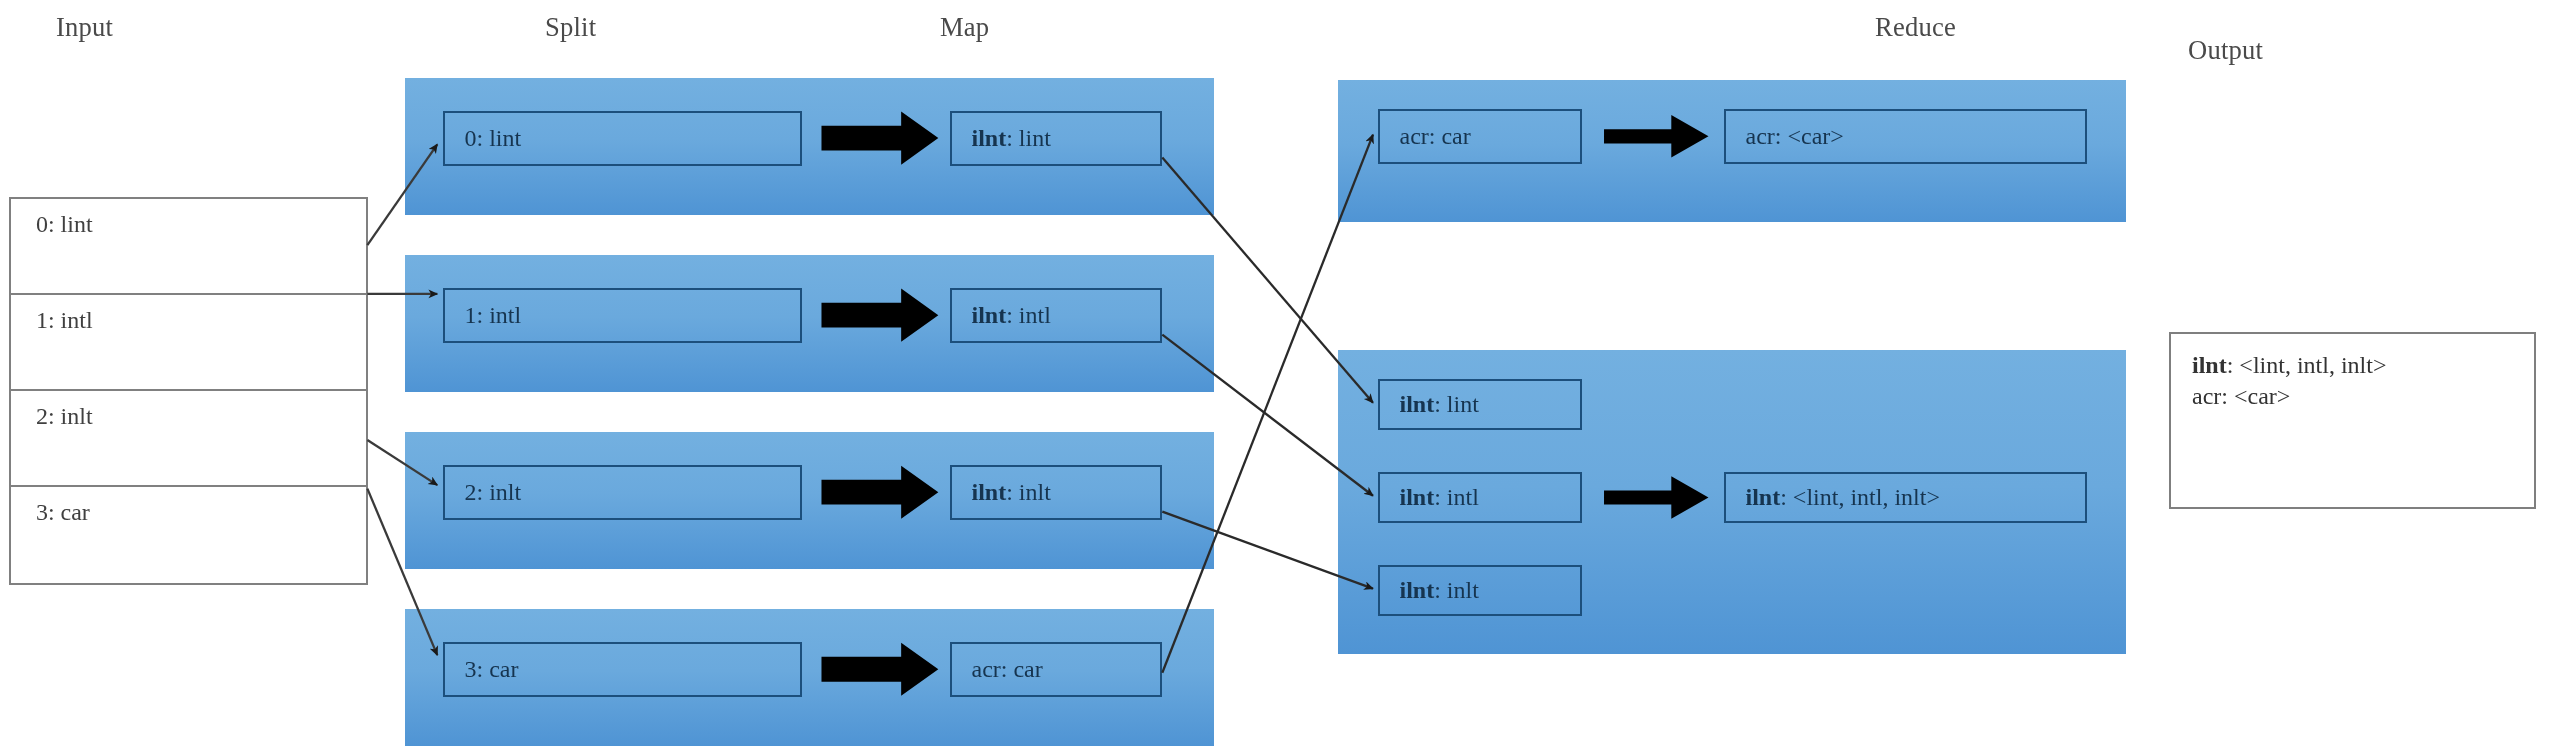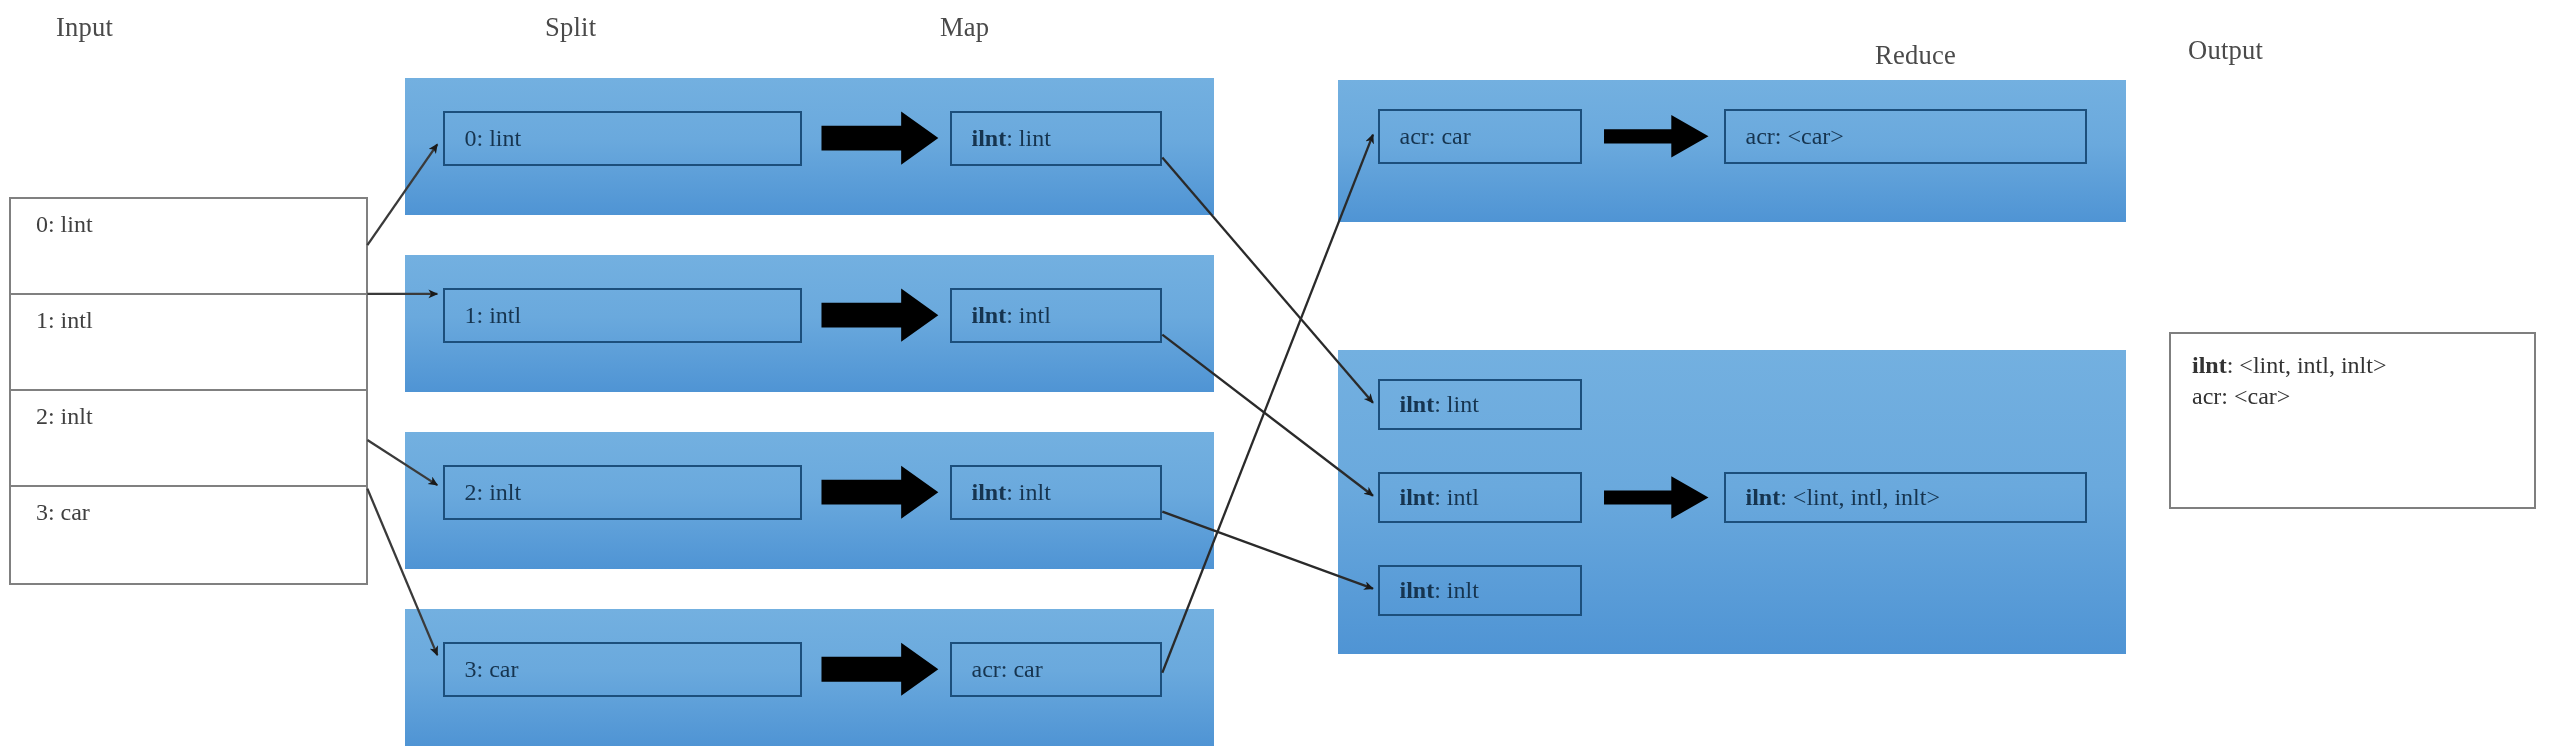--- a/index.html
+++ b/index.html
@@ -99,21 +99,21 @@
   }
 </style>
 </head>
 <body>
 
 <div id="canvas">
 
   <div class="col-header" style="left:56px;  top:12.4px;">Input</div>
   <div class="col-header" style="left:545px; top:12px;">Split</div>
   <div class="col-header" style="left:940px;top:12.4px;">Map</div>
-  <div class="col-header" style="left:1875px;top:40px;">Reduce</div>
+  <div class="col-header" style="left:1875px;top:12px;">Reduce</div>
   <div class="col-header" style="left:2188px;top:35px;">Output</div>
 
   <div id="input-table">
     <div class="input-row">
       <span>0: lint</span>
     </div>
     <div class="input-row">
       <span>1: intl</span>
     </div>
     <div class="input-row">

